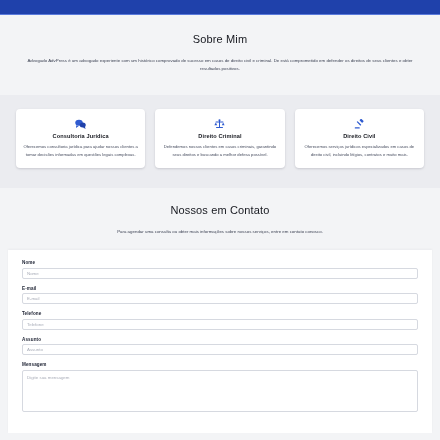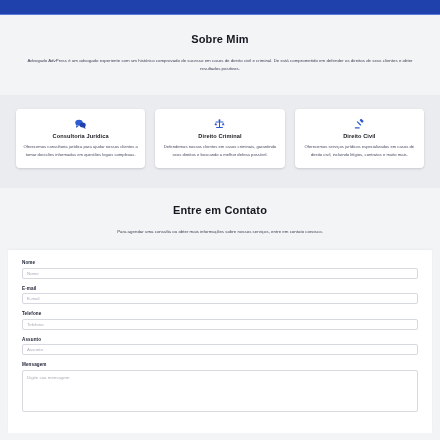--- a/index.html
+++ b/index.html
@@ -29,21 +29,21 @@
   .section {
     width: 100%;
     padding: 16px 8px 18px;
     text-align: center;
   }
   .section.alt { background: #ebecf0; }
   .section.light { background: #f3f4f6; }
 
   .section-title {
     font-size: 11px;
-    font-weight: 700;
+    font-weight: 400;
     letter-spacing: 0.15px;
     color: #16181f;
     margin-bottom: 12px;
   }
 
   .section-lead {
     font-size: 4.4px;
     line-height: 1.85;
     color: #3d4354;
     max-width: 404px;
@@ -190,21 +190,21 @@
         </svg>
       </span>
       <div class="card-title">Direito Civil</div>
       <p class="card-text">Oferecemos serviços jurídicos especializados em casos de direito civil, incluindo litígios, contratos e muito mais.</p>
     </div>
 
   </div>
 </section>
 
 <section class="section light" id="contact">
-  <h2 class="section-title">Entre em Contato</h2>
+  <h2 class="section-title">Nossos em Contato</h2>
   <p class="section-lead">Para agendar uma consulta ou obter mais informações sobre nossos serviços, entre em contato conosco.</p>
 
   <form class="form-panel">
 
     <div class="field">
       <label class="field-label">Nome</label>
       <input class="field-input" type="text" placeholder="Nome" style="">
     </div>
 
     <div class="field">

